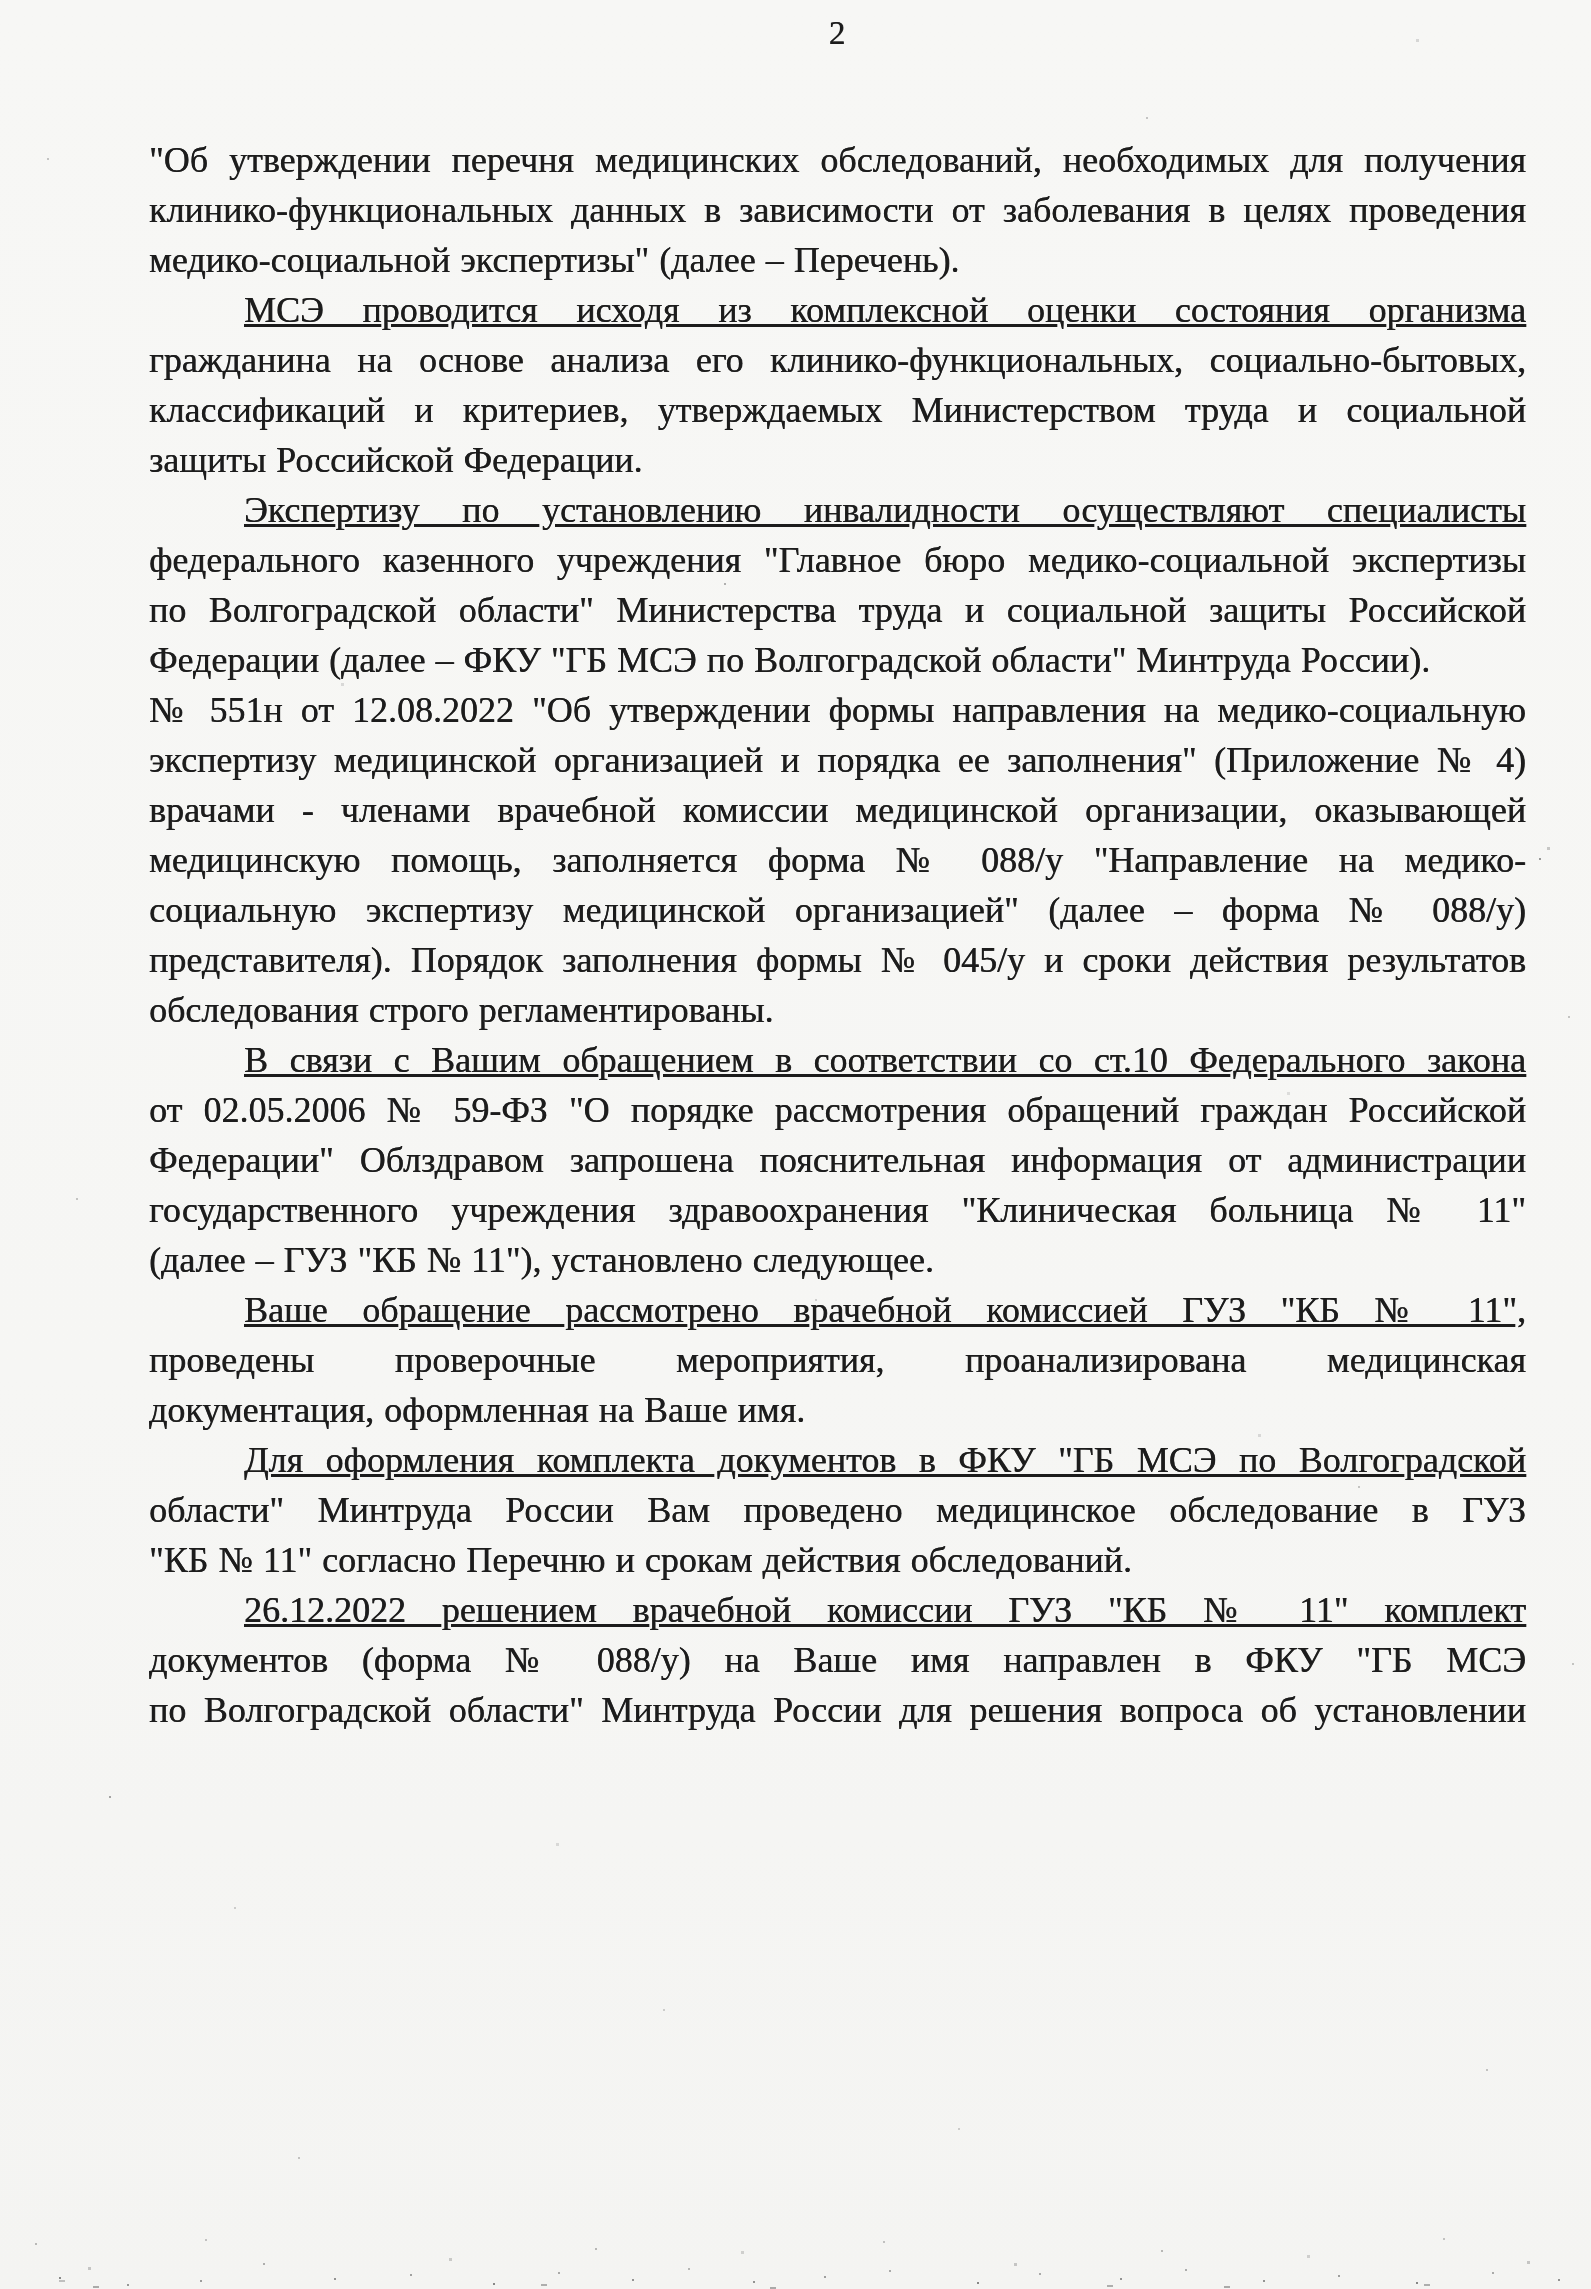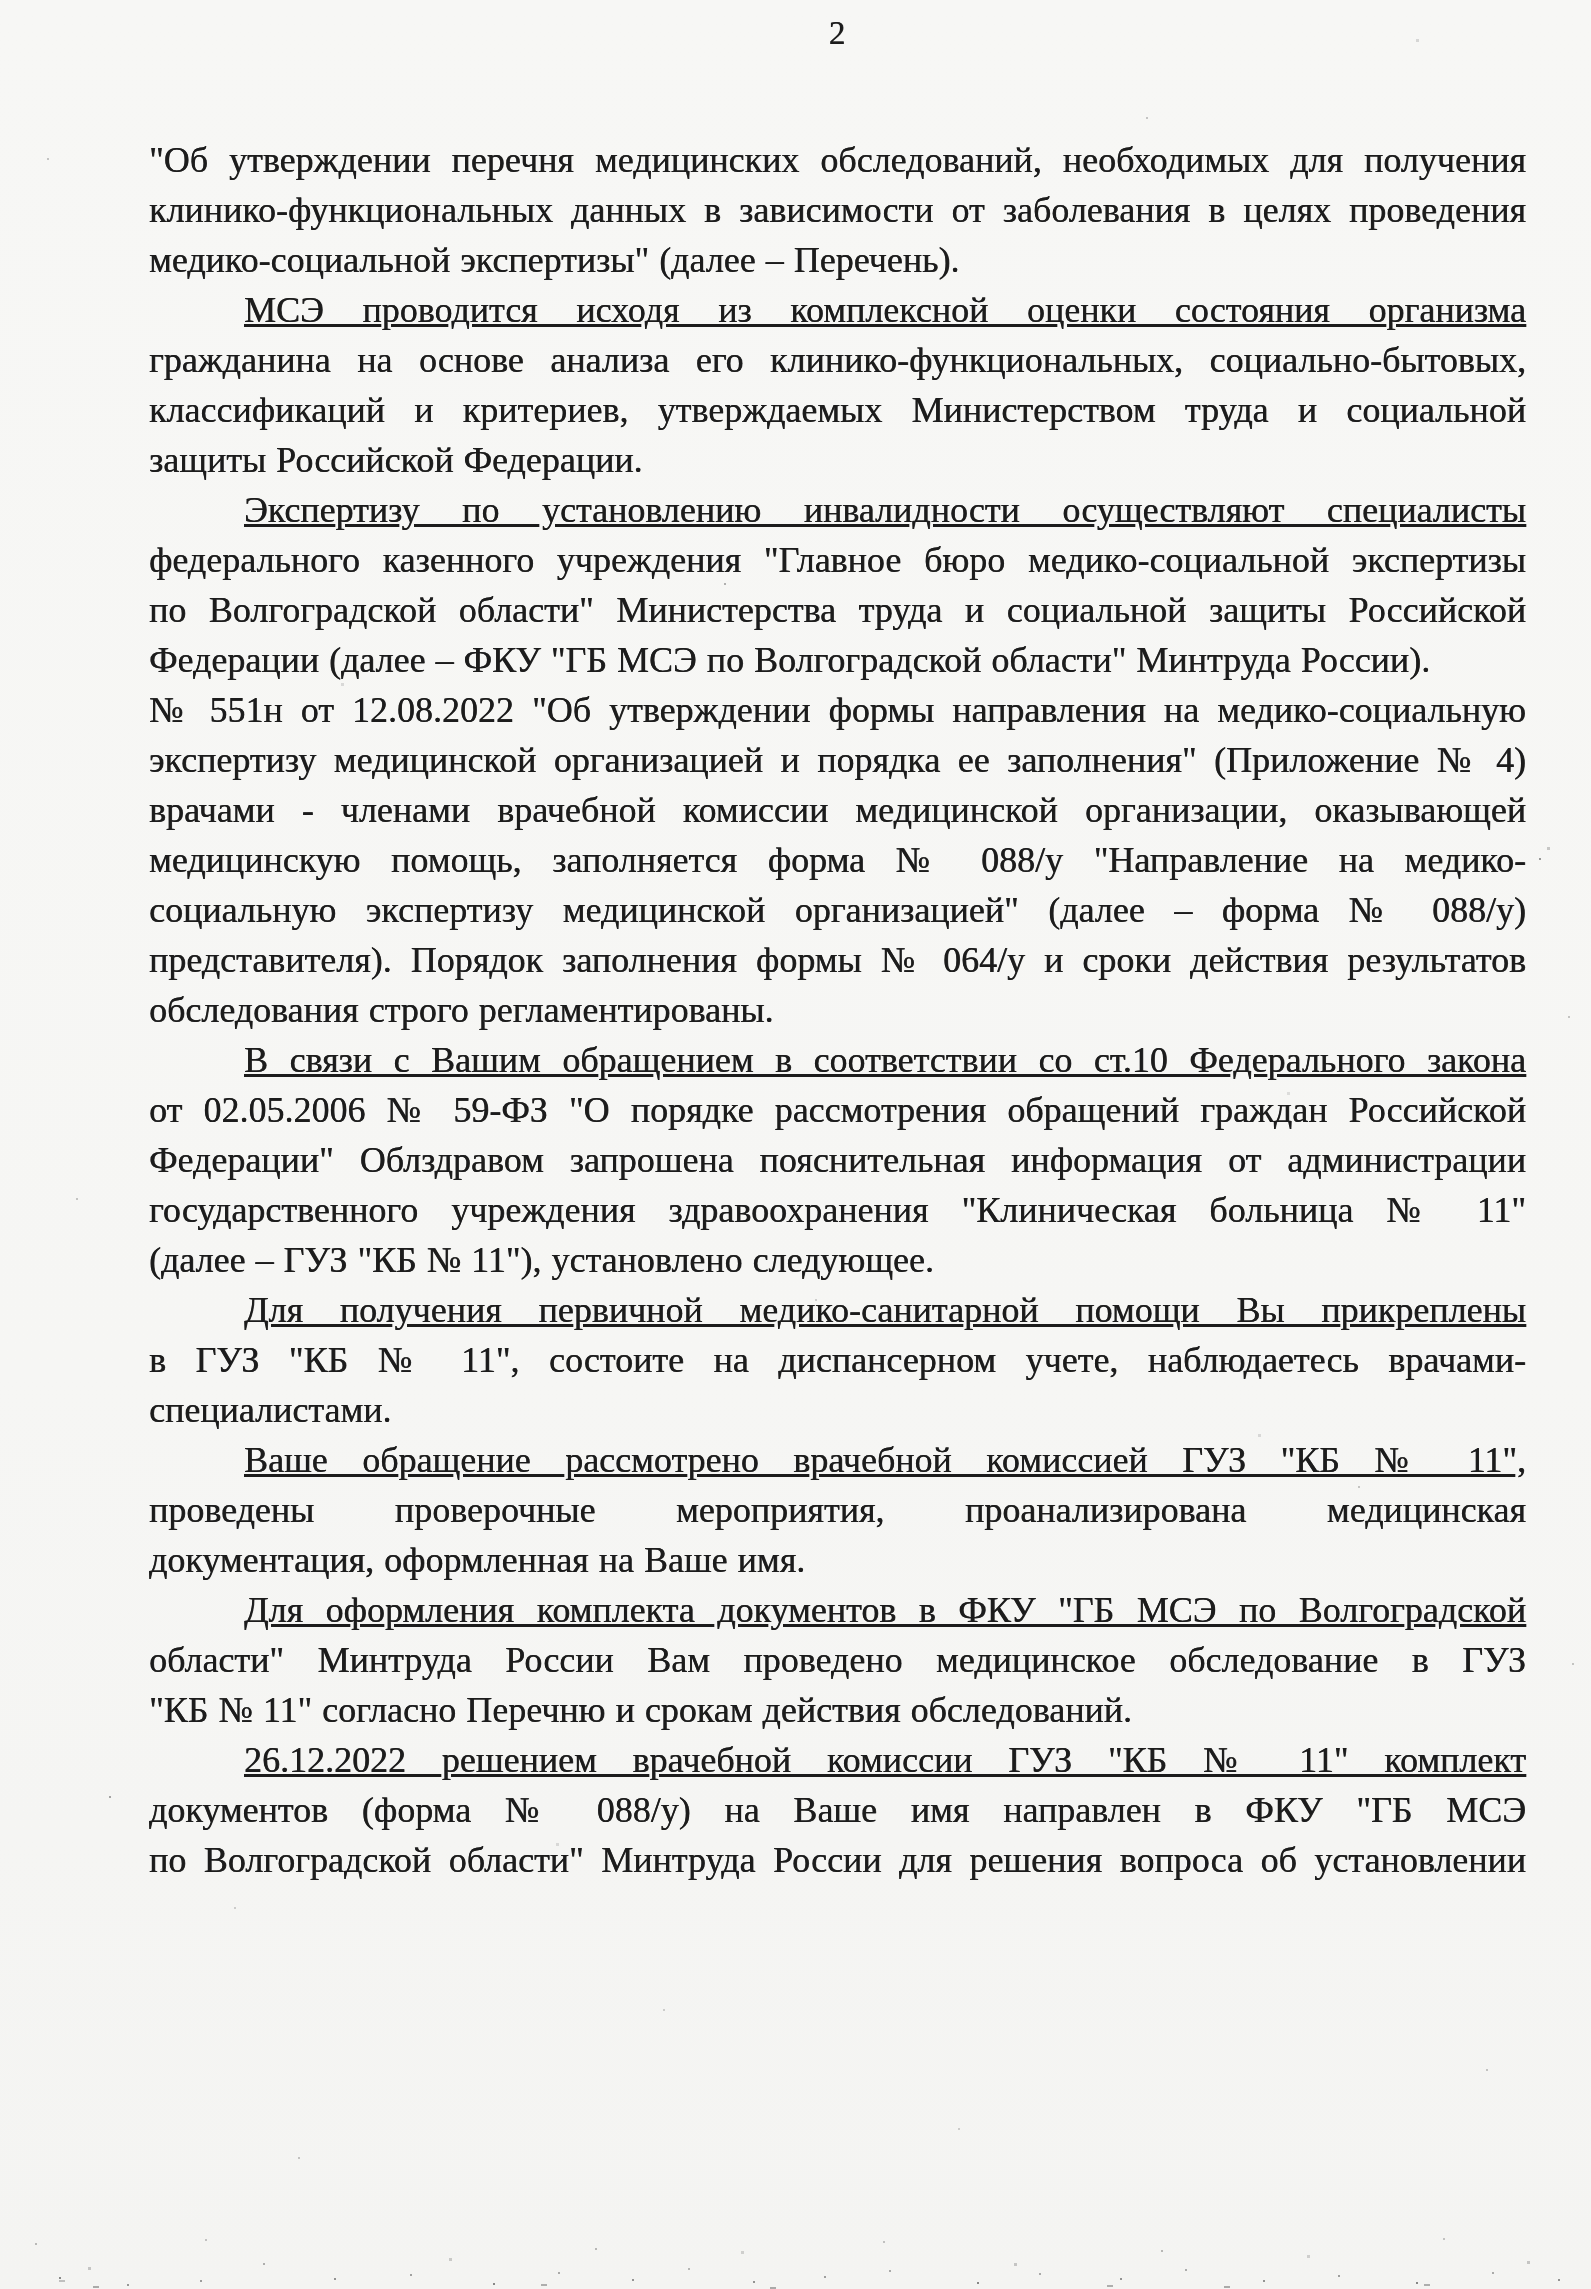--- a/index.html
+++ b/index.html
@@ -116,34 +116,29 @@
         <div class="line">федерального казенного учреждения "Главное бюро медико-социальной экспертизы</div>
         <div class="line">по Волгоградской области" Министерства труда и социальной защиты Российской</div>
         <div class="line last">Федерации (далее – ФКУ "ГБ МСЭ по Волгоградской области" Минтруда России).</div>
       </div>
       <div class="paragraph">
         <div class="line">№ 551н от 12.08.2022 "Об утверждении формы направления на медико-социальную</div>
         <div class="line">экспертизу медицинской организацией и порядка ее заполнения" (Приложение № 4)</div>
         <div class="line">врачами - членами врачебной комиссии медицинской организации, оказывающей</div>
         <div class="line">медицинскую помощь, заполняется форма № 088/у "Направление на медико-</div>
         <div class="line">социальную экспертизу медицинской организацией" (далее – форма № 088/у)</div>
-        <div class="line">представителя). Порядок заполнения формы № 064/у и сроки действия результатов</div>
+        <div class="line">представителя). Порядок заполнения формы № 045/у и сроки действия результатов</div>
         <div class="line last">обследования строго регламентированы.</div>
       </div>
       <div class="paragraph">
         <div class="line indent">В связи с Вашим обращением в соответствии со ст.10 Федерального закона</div>
         <div class="line">от 02.05.2006 № 59-ФЗ "О порядке рассмотрения обращений граждан Российской</div>
         <div class="line">Федерации" Облздравом запрошена пояснительная информация от администрации</div>
         <div class="line">государственного учреждения здравоохранения "Клиническая больница № 11"</div>
         <div class="line last">(далее – ГУЗ "КБ № 11"), установлено следующее.</div>
-      </div>
-      <div class="paragraph">
-        <div class="line indent">Для получения первичной медико-санитарной помощи Вы прикреплены</div>
-        <div class="line">в ГУЗ "КБ № 11", состоите на диспансерном учете, наблюдаетесь врачами-</div>
-        <div class="line last">специалистами.</div>
       </div>
       <div class="paragraph">
         <div class="line indent">Ваше обращение рассмотрено врачебной комиссией ГУЗ "КБ № 11",</div>
         <div class="line">проведены проверочные мероприятия, проанализирована медицинская</div>
         <div class="line last">документация, оформленная на Ваше имя.</div>
       </div>
       <div class="paragraph">
         <div class="line indent">Для оформления комплекта документов в ФКУ "ГБ МСЭ по Волгоградской</div>
         <div class="line">области" Минтруда России Вам проведено медицинское обследование в ГУЗ</div>
         <div class="line last">"КБ № 11" согласно Перечню и срокам действия обследований.</div>

